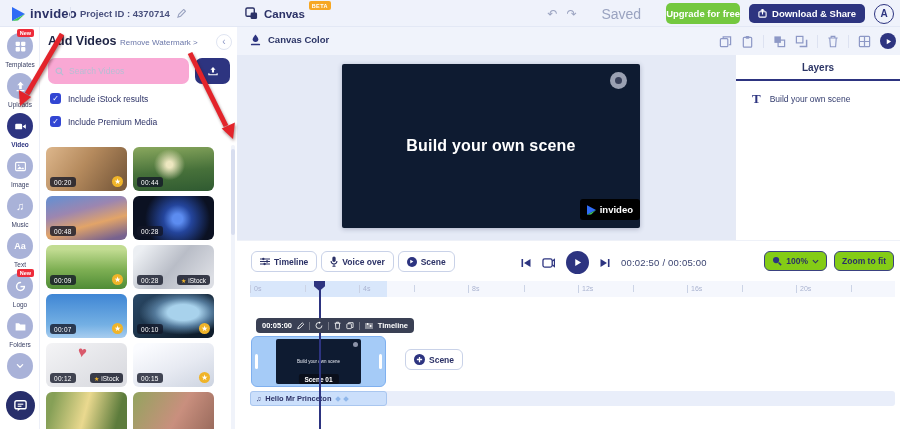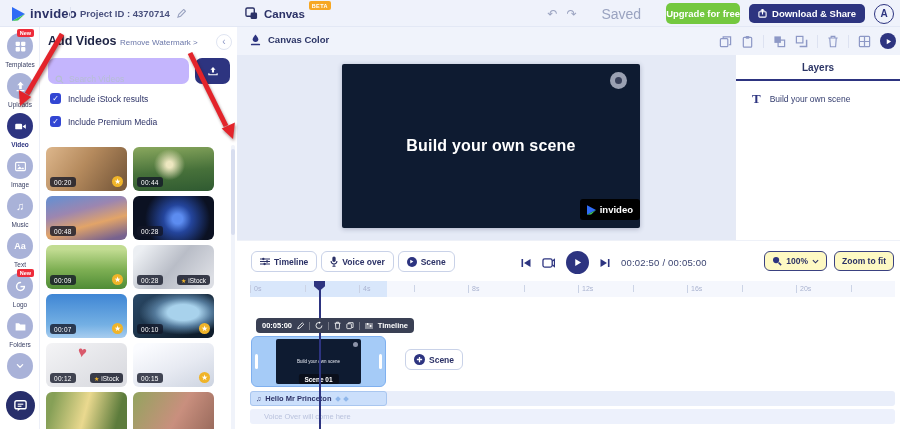--- a/index.html
+++ b/index.html
@@ -33,21 +33,21 @@
   .nbadge{position:absolute;top:-4px;right:-1px;background:#ee2b3a;color:#fff;font-size:5.5px;font-weight:bold;padding:1px 3px;border-radius:2px;z-index:2}
   .nbadge:empty{display:none}
   .ric .glyph{font-size:11px;line-height:1;color:#fff}
   .chat{position:absolute;left:6px;top:364px;width:29px;height:29px;border-radius:50%;background:#272e6b;display:flex;align-items:center;justify-content:center}
 
   
   .panel{position:absolute;left:40px;top:27px;width:197px;height:402px;background:#fff;z-index:5}
   .p-title{position:absolute;left:8px;top:7px;font-size:12.5px;font-weight:bold;color:#1d2344}
   .p-link{position:absolute;left:80px;top:11px;font-size:8px;color:#6b77a9;cursor:pointer}
   .collapse{position:absolute;left:176px;top:7px;width:16px;height:16px;border-radius:50%;border:1px solid #e0e5f2;color:#8d98c6;font-size:10px;line-height:14px;text-align:center;cursor:pointer;background:#fff}
-  .search{position:absolute;left:8px;top:31px;width:141px;height:26px;background:#c4b5fd;border-radius:7px;display:flex;align-items:flex-end;padding:0 7px;gap:5px}
+  .search{position:absolute;left:8px;top:31px;width:141px;height:26px;background:#f9a8d4;border-radius:7px;display:flex;align-items:center;padding:0 7px;gap:5px}
   .search input{border:0;background:transparent;outline:none;font-size:8.5px;color:#3a4165;width:110px;font-family:"Liberation Sans",sans-serif}
   .search input::placeholder{color:#b6bed4}
   .upbtn{position:absolute;left:155px;top:31px;width:35px;height:26px;background:#2d3480;border-radius:7px;display:flex;align-items:center;justify-content:center}
   .chk-row{position:absolute;left:10px;display:flex;align-items:center;gap:7px}
   .chk{width:11px;height:11px;border-radius:3px;background:#3246d3;color:#fff;font-size:8px;line-height:11px;text-align:center}
   .chk::before{content:"\2713"}
   .chk-lab{font-size:8.5px;color:#2b3166}
   .thumb{position:absolute;width:81px;height:44px;border-radius:6px;overflow:hidden;cursor:pointer}
   .dur{position:absolute;left:4px;bottom:4px;background:rgba(18,22,38,.78);color:#fff;font-size:6.5px;padding:1.5px 4px;border-radius:3px;letter-spacing:.3px}
   .dur:empty{display:none}
@@ -98,21 +98,21 @@
   .ly-item2{position:absolute;left:16px;top:62px;width:135px;display:flex;align-items:center;justify-content:space-between;cursor:pointer}
 
   
   .timeline{position:absolute;left:237px;top:240px;width:663px;height:189px;background:#fff;border-top:1px solid #eef1f8}
   .wbtn{background:#fff;border:1px solid #c9d2e8;border-radius:6px;color:#2b3166;font-size:8.5px;font-weight:bold;display:flex;align-items:center;gap:4px;padding:0 8px;height:21px;cursor:pointer}
   .tl-btns{position:absolute;left:14px;top:10px;display:flex;gap:4px}
   .transport{position:absolute;left:284px;top:10px;display:flex;align-items:center;gap:11px;color:#2d3480}
   .bigplay{width:23px;height:23px;border-radius:50%;background:#2d3480;display:flex;align-items:center;justify-content:center}
   .timecode{font-size:9.5px;color:#3a4370;letter-spacing:.2px}
   .tl-right{position:absolute;right:6px;top:10px;display:flex;gap:7px}
-  .obtn{background:#fef9c3;border:1px solid #3a4180;border-radius:6px;color:#2b3166;font-size:8.5px;font-weight:bold;display:flex;align-items:center;gap:4px;padding:0 7px;height:20px;cursor:pointer}
+  .obtn{background:#84cc16;border:1px solid #3a4180;border-radius:6px;color:#2b3166;font-size:8.5px;font-weight:bold;display:flex;align-items:center;gap:4px;padding:0 7px;height:20px;cursor:pointer}
   .ruler{position:absolute;left:13px;top:40px;width:645px;height:16px;background:#f5f7fd}
   .rhl{position:absolute;left:13px;top:40px;width:137px;height:16px;background:#d9e7fb}
   .rlabel{position:absolute;top:44px;font-size:7px;color:#aab3d0;border-left:1px solid #c9d1e4;padding-left:3px;line-height:8px}
   .mtick{position:absolute;top:44px;width:1px;height:7px;background:#ccd4e6}
   .playhead-line{position:absolute;left:82px;top:44px;width:2px;height:182px;background:#2d3480;z-index:5}
   .playhead-cap{position:absolute;left:77px;top:40px;width:11px;height:10px;background:#2d3480;clip-path:polygon(0 0,100% 0,100% 52%,50% 100%,0 52%);z-index:5}
   .clipbar{position:absolute;left:19px;top:77px;width:158px;height:15px;background:#3a4054;border-radius:4px;display:flex;align-items:center;gap:5px;padding:0 6px;z-index:6;color:#fff}
   .clipbar .t{font-size:7.5px;font-weight:bold}
   .cb-sep{width:1px;height:8px;background:rgba(255,255,255,.3)}
   .scene-card{position:absolute;left:14px;top:95px;width:135px;height:51px;background:#a5cbf7;border:1.5px solid #7fb0ef;border-radius:6px;z-index:4}
@@ -532,23 +532,20 @@
         </span>
       <span>Scene</span>
     </button>
 
     <div class="lane"></div>
     <div class="music-clip">
       <span class="mc-lab">Hello Mr Princeton</span>
       <span class="mc-d"></span>
       <span class="mc-d"></span>
     </div>
-    <div class="vo-row">
-      <span class="vo-lab">Voice Over will come here</span>
-    </div>
 
     <div class="playhead-cap"></div>
     <div class="playhead-line"></div>
   </section>
 
   <svg class="arrows" width="900" height="429" viewBox="0 0 900 429">
     <g>
       <line x1="62" y1="34" x2="27" y2="94" stroke="#e3242b" stroke-width="5"></line>
       <polygon points="20,106 18.8,90 31.2,97" fill="#e3242b"></polygon>
     </g>

